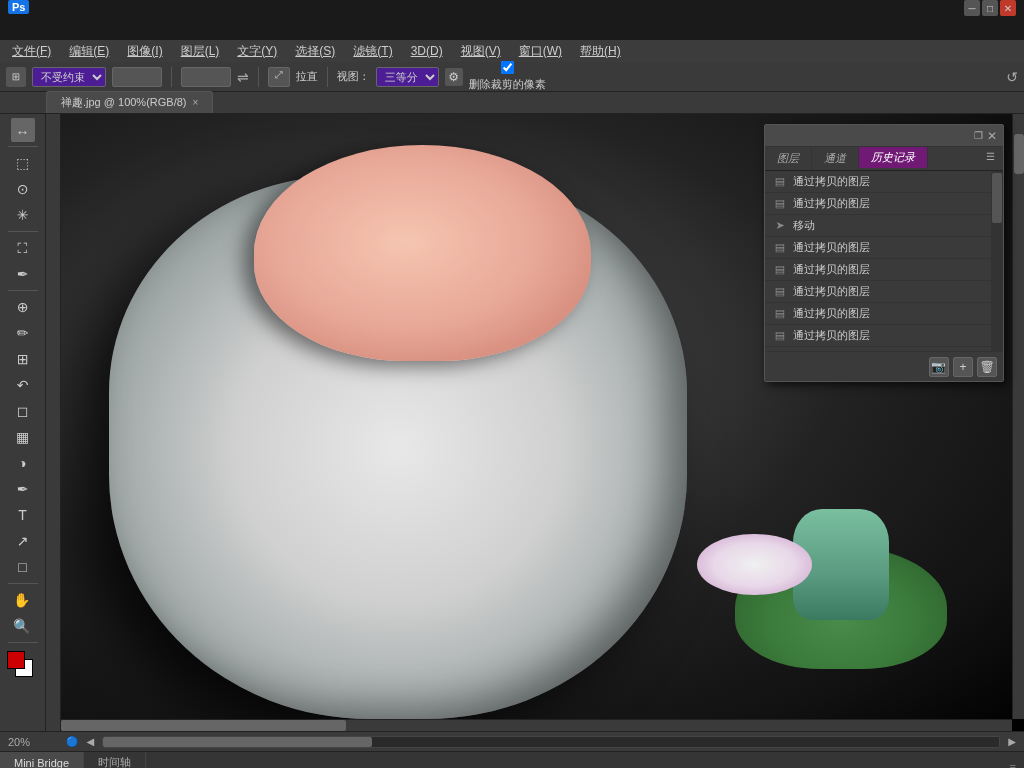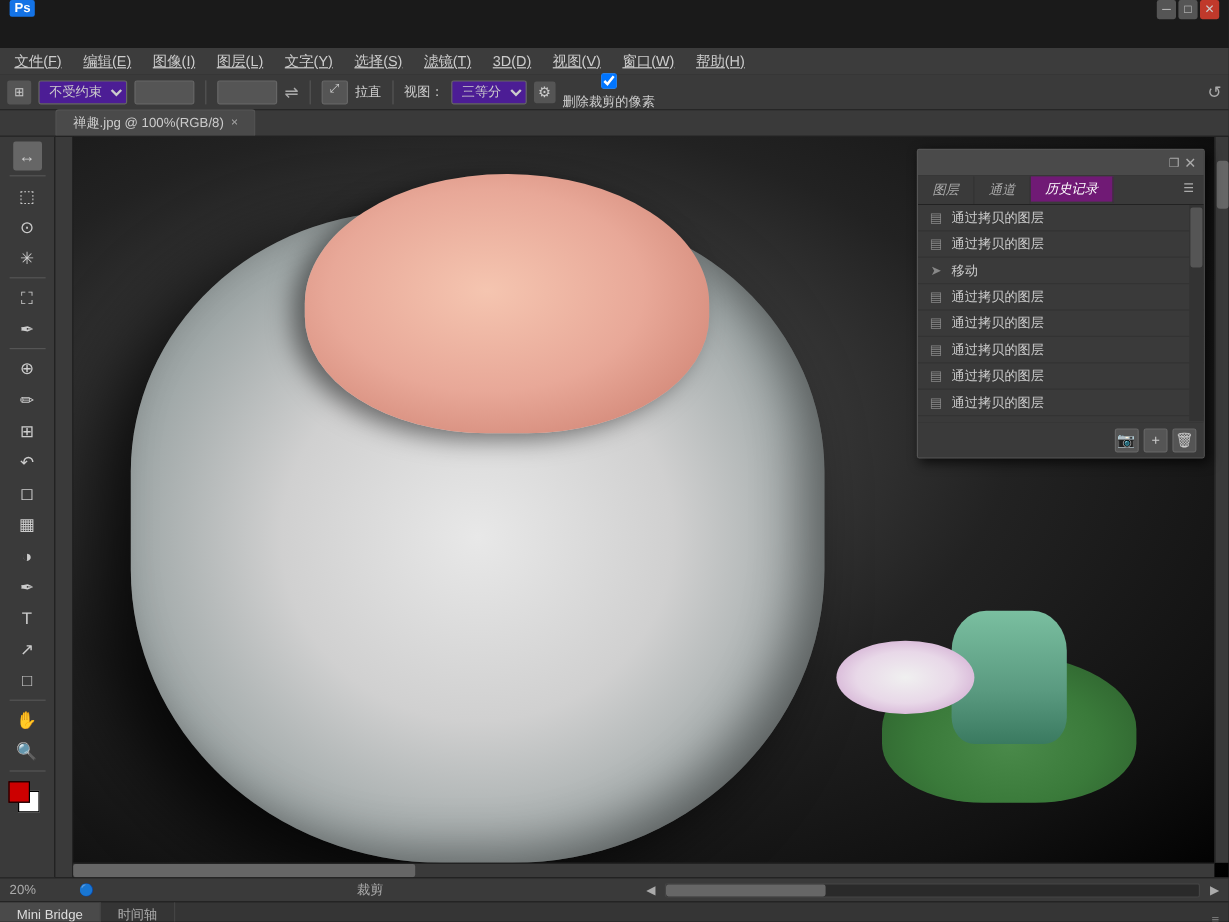--- a/index.html
+++ b/index.html
@@ -737,23 +737,20 @@
         <div class="panel-footer-btn">+</div>
         <div class="panel-footer-btn">🗑</div>
       </div>
     </div>
   </div>
 </div>
 
 <div id="status-bar">
   <span class="status-zoom">20%</span>
   <span style="font-size:10px;">🔵</span>
-  <div style="flex:1;display:flex;align-items:center;justify-content:center;">
-    <span>裁剪</span>
-  </div>
   <button style="background:none;border:none;color:#aaa;cursor:pointer;font-size:10px;">◀</button>
   <div class="status-scroll-area">
     <div class="status-scroll-thumb"></div>
   </div>
   <button style="background:none;border:none;color:#aaa;cursor:pointer;font-size:10px;">▶</button>
 </div>
 
 <div id="bottom-bar">
   <div class="bottom-tab active">Mini Bridge</div>
   <div class="bottom-tab">时间轴</div>

